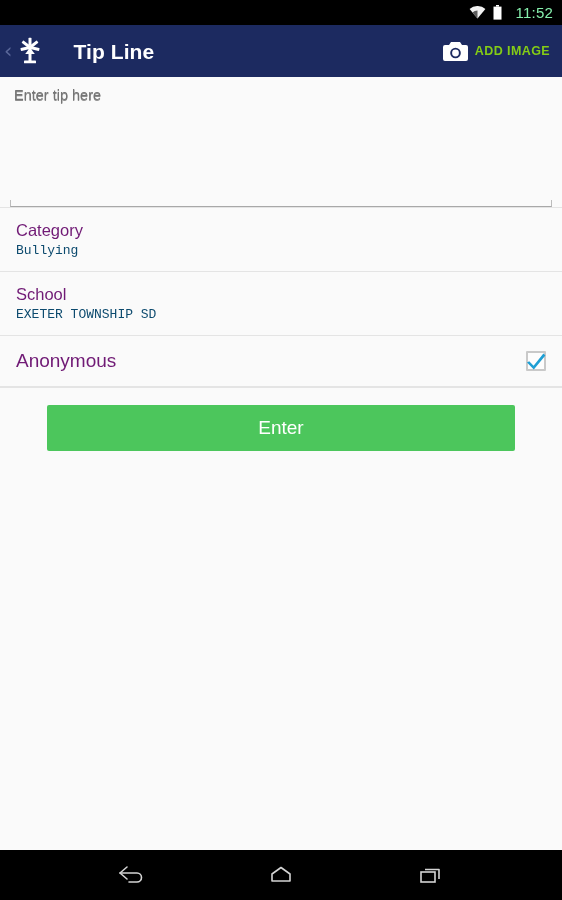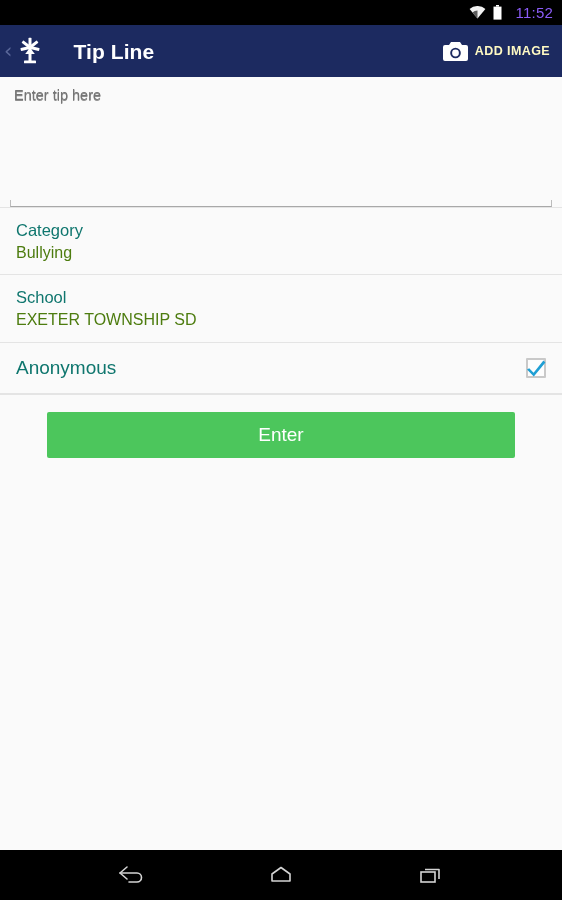--- a/index.html
+++ b/index.html
@@ -31,21 +31,21 @@
     justify-content: flex-end;
     padding-right: 9px;
     flex: 0 0 auto;
   }
   .status-icons {
     display: flex;
     align-items: center;
     gap: 7px;
   }
   .status-time {
-    color: #8b5cf6;
+    color: #86efac;
     font-size: 15px;
     letter-spacing: 0.2px;
     margin-left: 7px;
     line-height: 1;
     text-align: right;
   }
   .wifi-icon { display: block; }
   .battery-icon { display: block; }
 
   
@@ -82,21 +82,21 @@
   .add-image-action {
     margin-left: auto;
     margin-right: 9px;
     display: flex;
     align-items: center;
     gap: 7px;
     padding: 5px 3px;
   }
   .camera-icon { display: block; }
   .add-image-label {
-    color: #fef9c3;
+    color: #84cc16;
     font-size: 12.5px;
     font-weight: bold;
     letter-spacing: 0.4px;
     line-height: 1;
   }
 
   
   .content {
     flex: 1 1 auto;
     background: #fafafa;
@@ -162,27 +162,28 @@
   }
   .row-text-block {
     display: flex;
     flex-direction: column;
     gap: 4px;
     flex: 1 1 auto;
     min-width: 0;
   }
   .row-primary {
     font-size: 16.5px;
-    color: #0f766e;
+    color: #701a75;
     line-height: 1.15;
   }
   .row-secondary {
-    font-size: 16px;
-    color: #4d7c0f;
+    font-size: 13px;
+    color: #0c4a6e;
     line-height: 1.15;
+    font-family: Liberation Mono, monospace;
   }
   .row-check {
     min-height: 43px;
     padding-top: 14px;
     padding-bottom: 14px;
   }
   .row-check .row-primary { font-size: 19px; }
 
   
   .checkbox {

